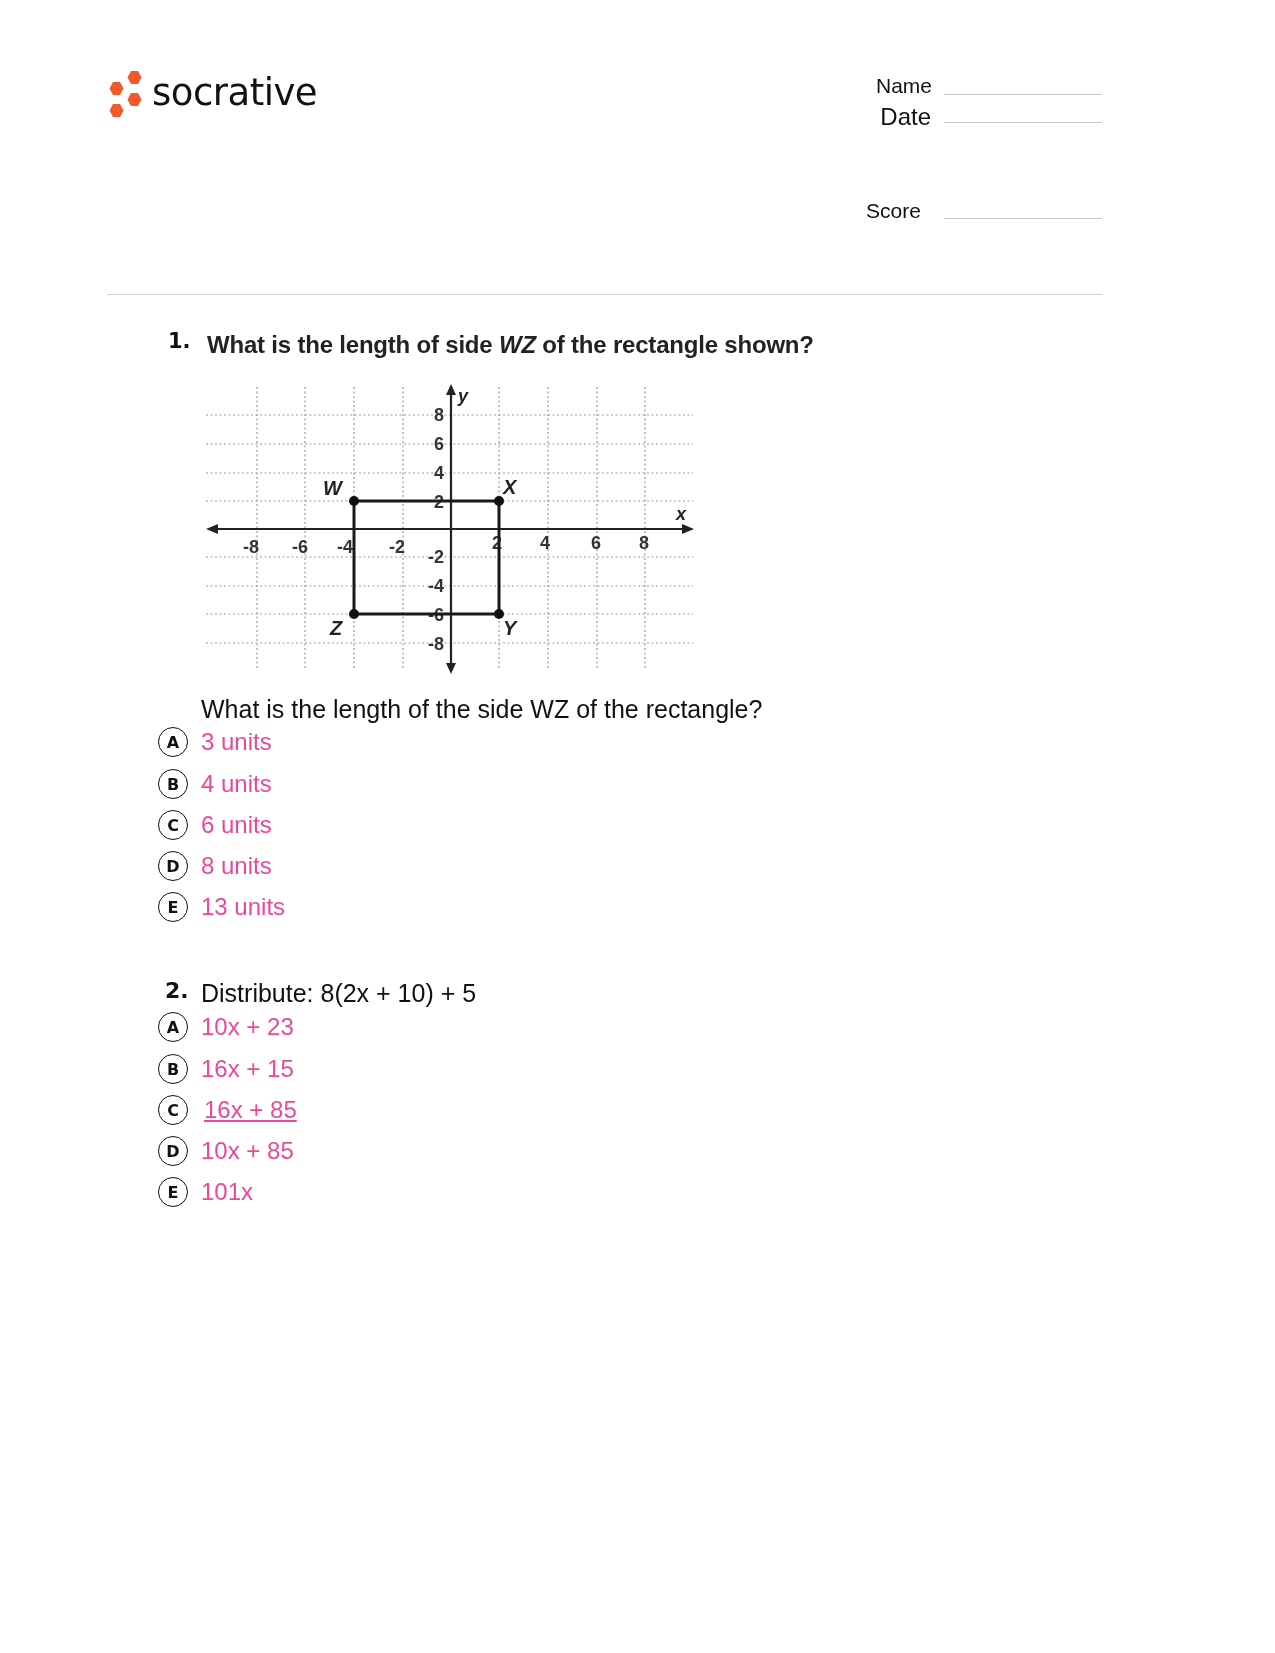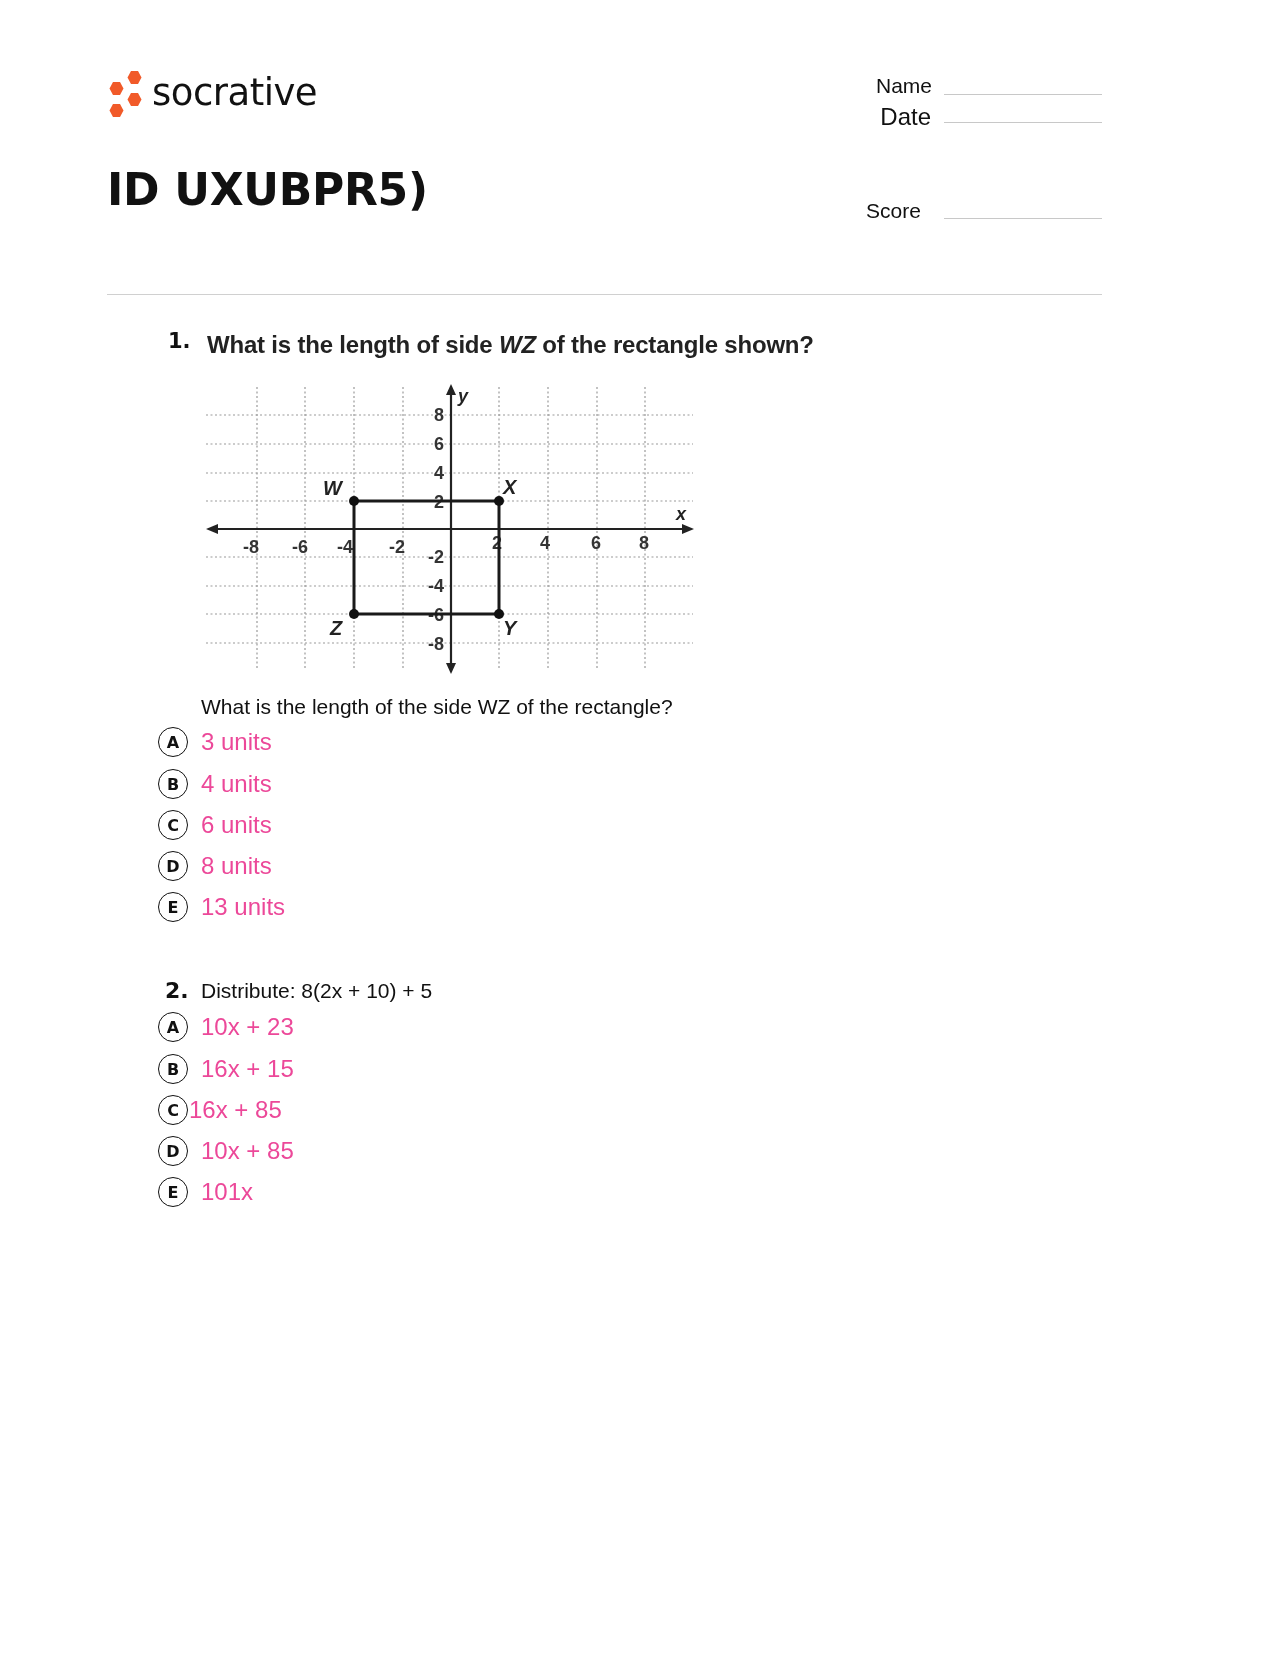--- a/index.html
+++ b/index.html
@@ -11,21 +11,21 @@
     .logo svg { display: block; }
     .logo-text { font-family: "DejaVu Sans", sans-serif; font-size: 37px; font-weight: 500; letter-spacing: -0.5px; color: #111; margin-left: 8px; margin-top: -4px; }
 
     
     .title { left: 107px; top: 162px; width: 740px; font-family: "DejaVu Sans", sans-serif; font-weight: 700; font-size: 44px; line-height: 56px; letter-spacing: -0.3px; color: #111; }
 
     
     .q-num { font-family: "DejaVu Sans", sans-serif; font-weight: 700; font-size: 22px; color: #111; }
     .q-stem-bold { font-family: "Liberation Sans", sans-serif; font-weight: 700; font-size: 24px; color: #222; letter-spacing: -0.2px; }
     .q-stem-bold i { font-style: italic; }
-    .q-text { font-size: 21px; color: #111; }
+    .q-text { font-size: 25px; color: #111; }
 
     
     .option { position: absolute; left: 166px; display: flex; align-items: center; height: 34px; }
     .opt-circle { width: 30px; height: 30px; border: 1.8px solid #111; border-radius: 50%; box-sizing: border-box; display: flex; align-items: center; justify-content: center; font-family: "DejaVu Sans", sans-serif; font-weight: 700; font-size: 16px; color: #111; }
     .opt-label { margin-left: 14px; font-size: 24px; color: #ec4899; }
   </style>
 </head>
 <body>
 
 <div class="abs logo">
@@ -47,21 +47,20 @@
 <div>
   <span class="abs" style="left:876px; top:103px; width:55px; text-align:right; font-size:24px;">Date</span>
   <div class="abs" style="left:944px; top:122px; width:158px; border-top:1.5px solid #c8c8c8;"></div>
 </div>
 <div>
   <span class="abs" style="left:866px; top:199px; width:65px; text-align:left; font-size:21px;">Score</span>
   <div class="abs" style="left:944px; top:218px; width:158px; border-top:1.5px solid #c8c8c8;"></div>
 </div>
 
 <div class="abs title">
-  <div>ID UXUBPR5)</div>
 </div>
 
 <div class="abs" style="left:107px; top:294px; width:995px; border-top:1.5px solid #d0d0d0;"></div>
 
 <div>
   <span class="abs q-num" style="left:168px; top:329px; font-size:21px;">1.</span>
   <span class="abs q-stem-bold" style="left:207px; top:331px;"><span>What is the length of side </span><i>WZ</i><span> of the rectangle shown?</span></span>
 
   <svg class="abs" style="left:200px; top:380px;" width="500" height="300" viewBox="200 380 500 300">
     <g stroke="#9a9a9a" stroke-width="1.2" stroke-dasharray="2,2.5">
@@ -165,21 +164,21 @@
   <div class="option" style="left:158px; top:1010px;">
     <span class="opt-circle">A</span>
     <span class="opt-label" style="margin-left:13px;">10x + 23</span>
   </div>
   <div class="option" style="left:158px; top:1052px;">
     <span class="opt-circle">B</span>
     <span class="opt-label" style="margin-left:13px;">16x + 15</span>
   </div>
   <div class="option" style="left:158px; top:1093px;">
     <span class="opt-circle">C</span>
-    <span class="opt-label" style="margin-left:1px;">16x + 85</span>
+    <span class="opt-label" style="margin-left:16px;text-decoration:underline;">16x + 85</span>
   </div>
   <div class="option" style="left:158px; top:1134px;">
     <span class="opt-circle">D</span>
     <span class="opt-label" style="margin-left:13px;">10x + 85</span>
   </div>
   <div class="option" style="left:158px; top:1175px;">
     <span class="opt-circle">E</span>
     <span class="opt-label" style="margin-left:13px;">101x</span>
   </div>
 </div>

